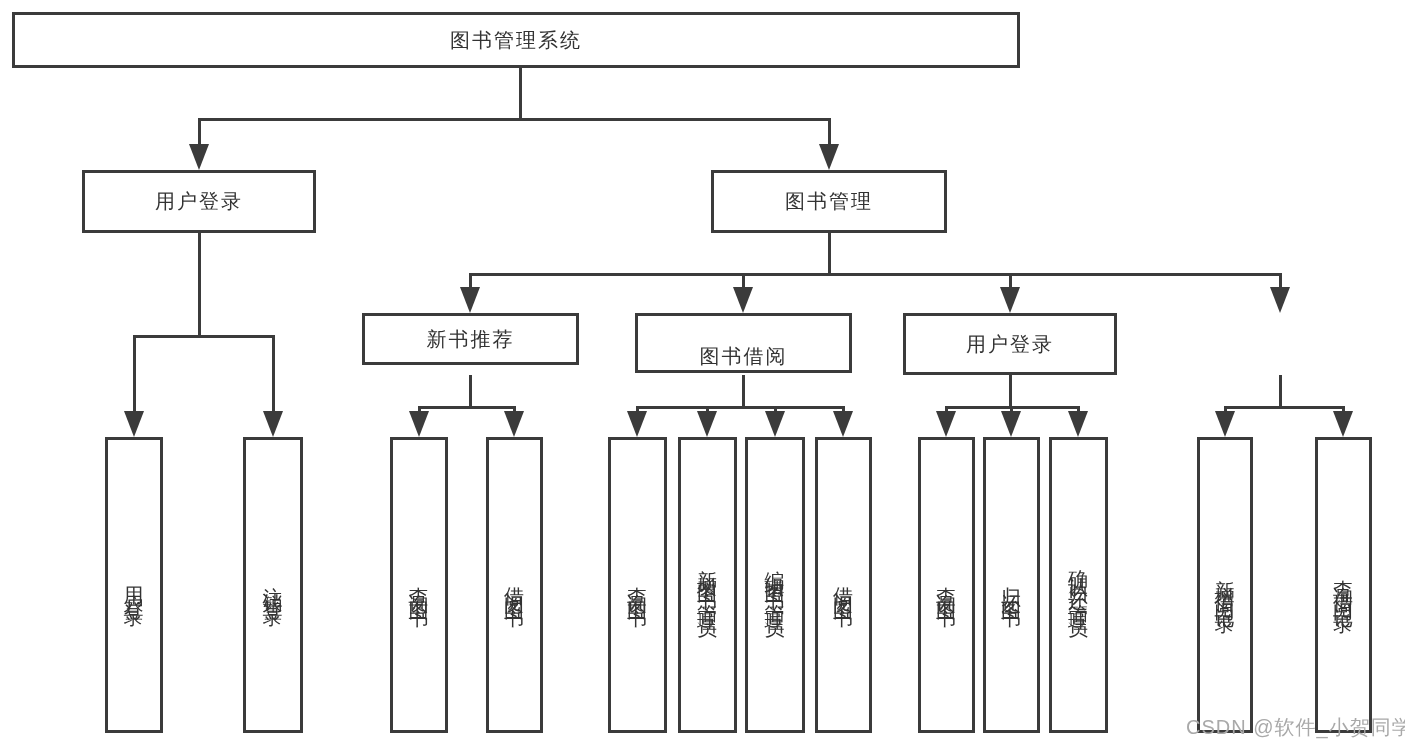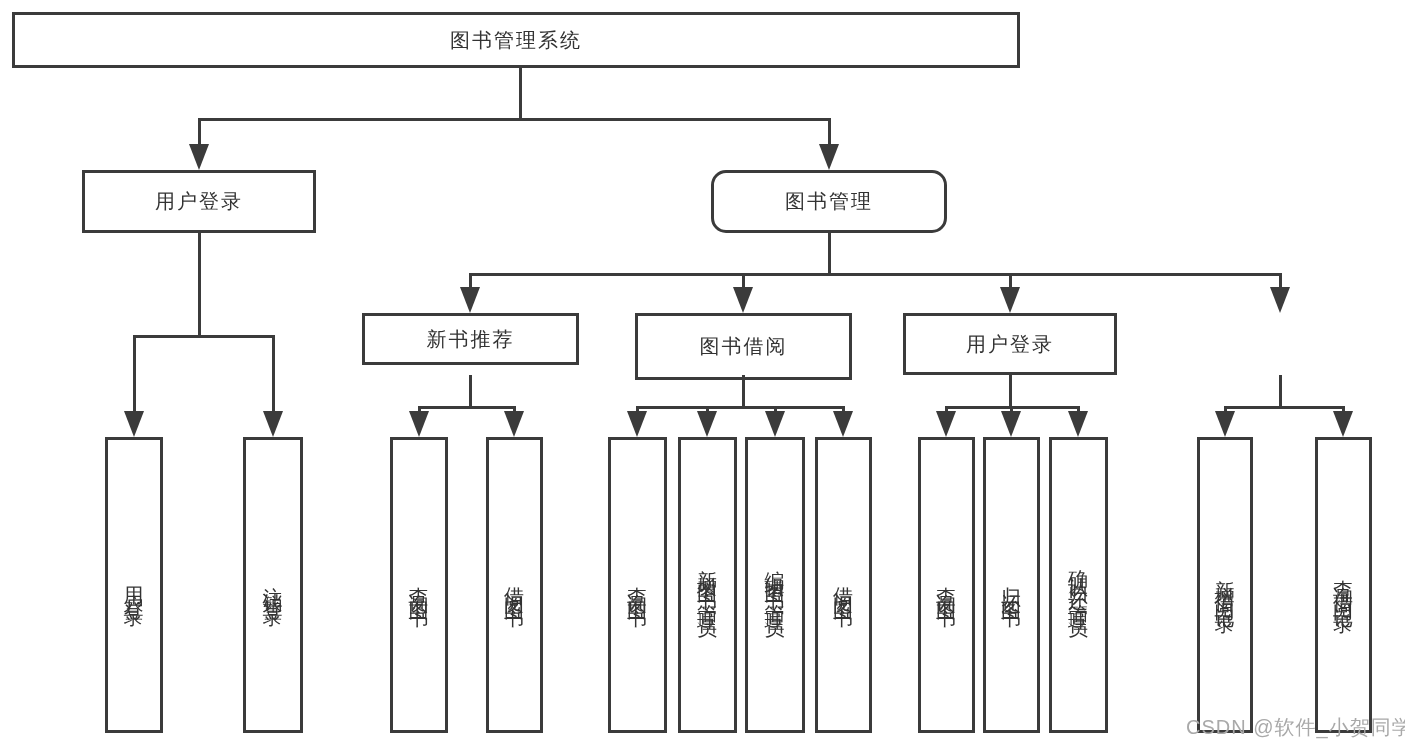--- a/index.html
+++ b/index.html
@@ -57,28 +57,28 @@
 
 <div id="stage">
 
   <div class="node h" style="left:12px; top:12px; width:1008px; height:56px;">
     <span>图书管理系统</span>
   </div>
 
   <div class="node h" style="left:82px; top:170px; width:234px; height:63px;">
     <span>用户登录</span>
   </div>
-  <div class="node h" style="left:711px; top:170px; width:236px; height:63px;border-radius:15px;">
+  <div class="node h" style="left:711px; top:170px; width:236px; height:63px;">
     <span>图书管理</span>
   </div>
 
   <div class="node h" style="left:362px; top:313px; width:217px; height:52px;">
     <span>新书推荐</span>
   </div>
-  <div class="node h" style="left:635px; top:313px; width:217px; height:67px;">
+  <div class="node h" style="left:635px; top:313px; width:217px; height:60px;align-items:flex-end;">
     <span>图书借阅</span>
   </div>
   <div class="node h" style="left:903px; top:313px; width:214px; height:62px;">
     <span>用户登录</span>
   </div>
 
   <div class="node v" style="left:105px; top:437px; width:58px; height:296px;">
     <span>用户登录</span>
   </div>
   <div class="node v" style="left:243px; top:437px; width:60px; height:296px;">

